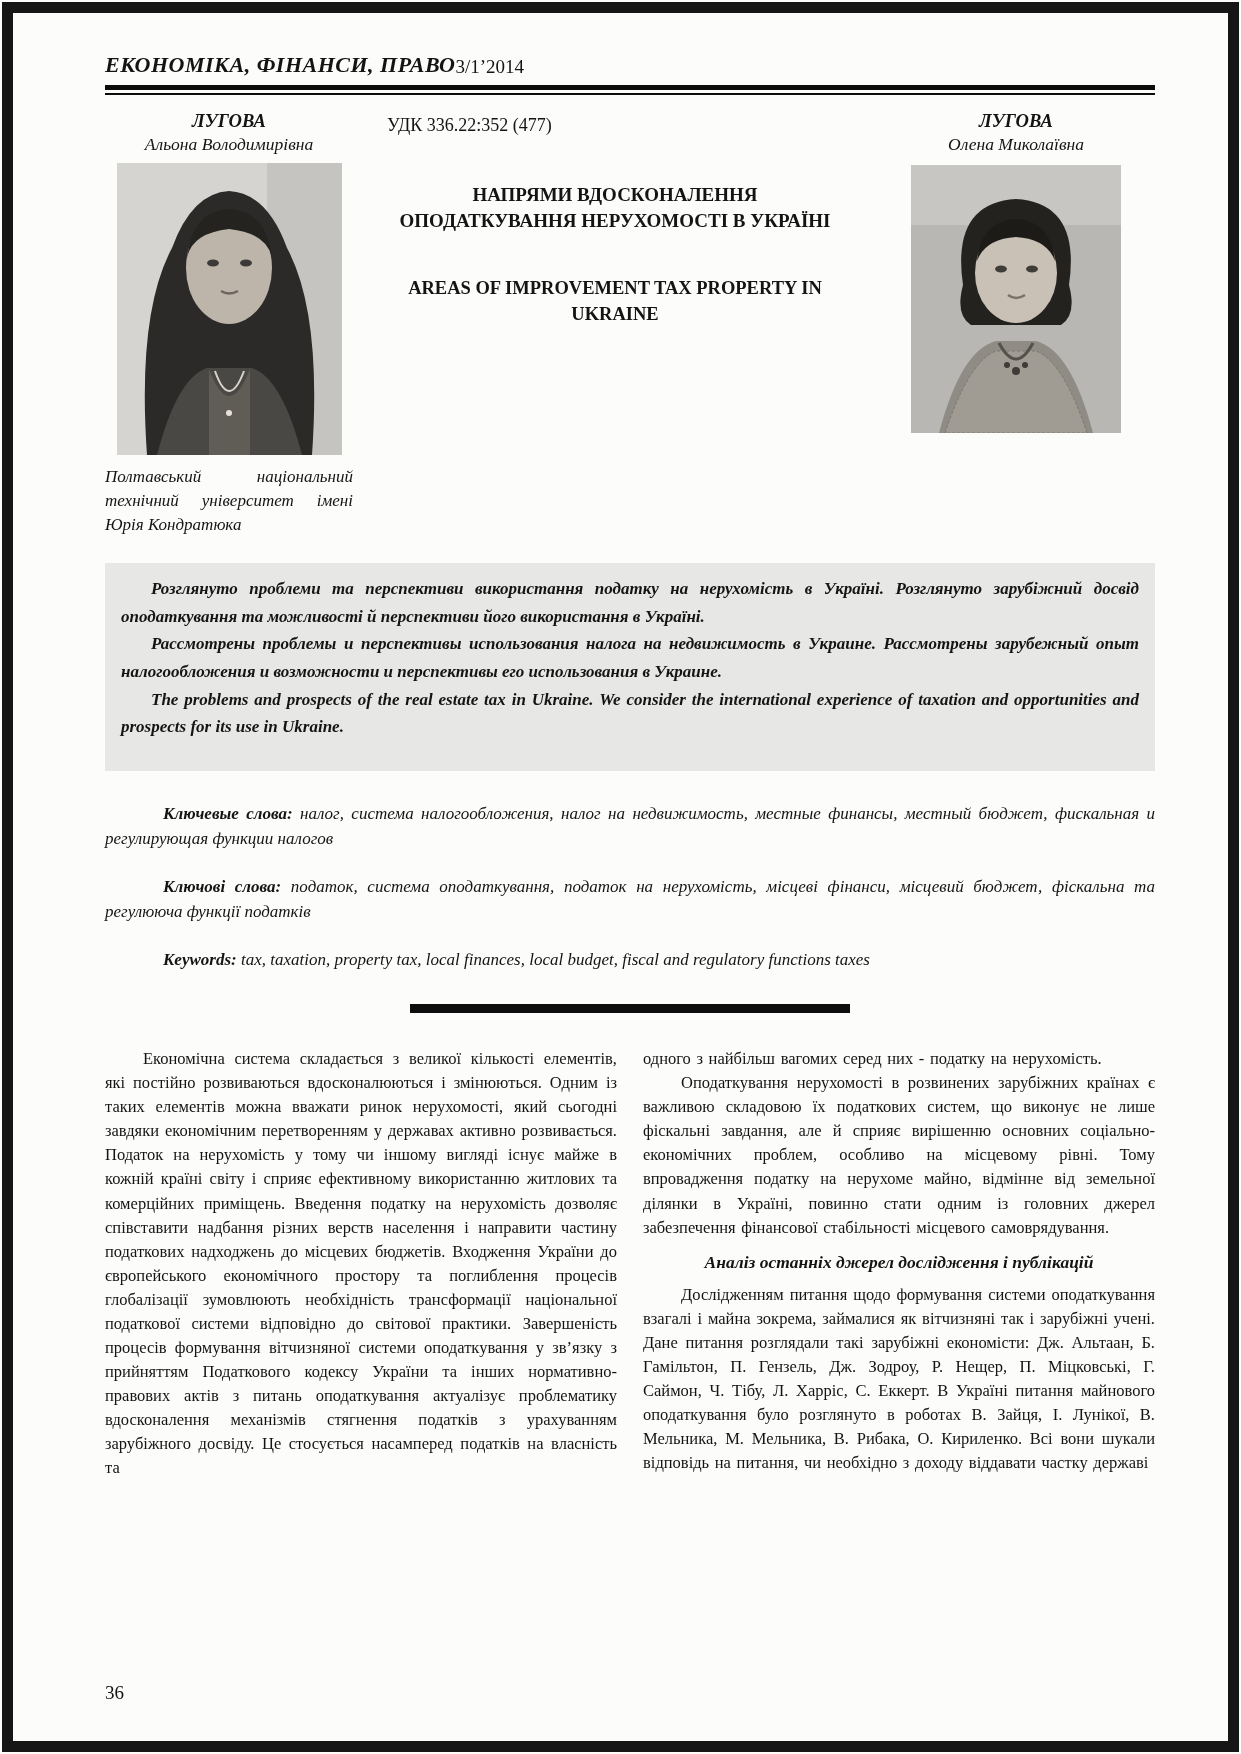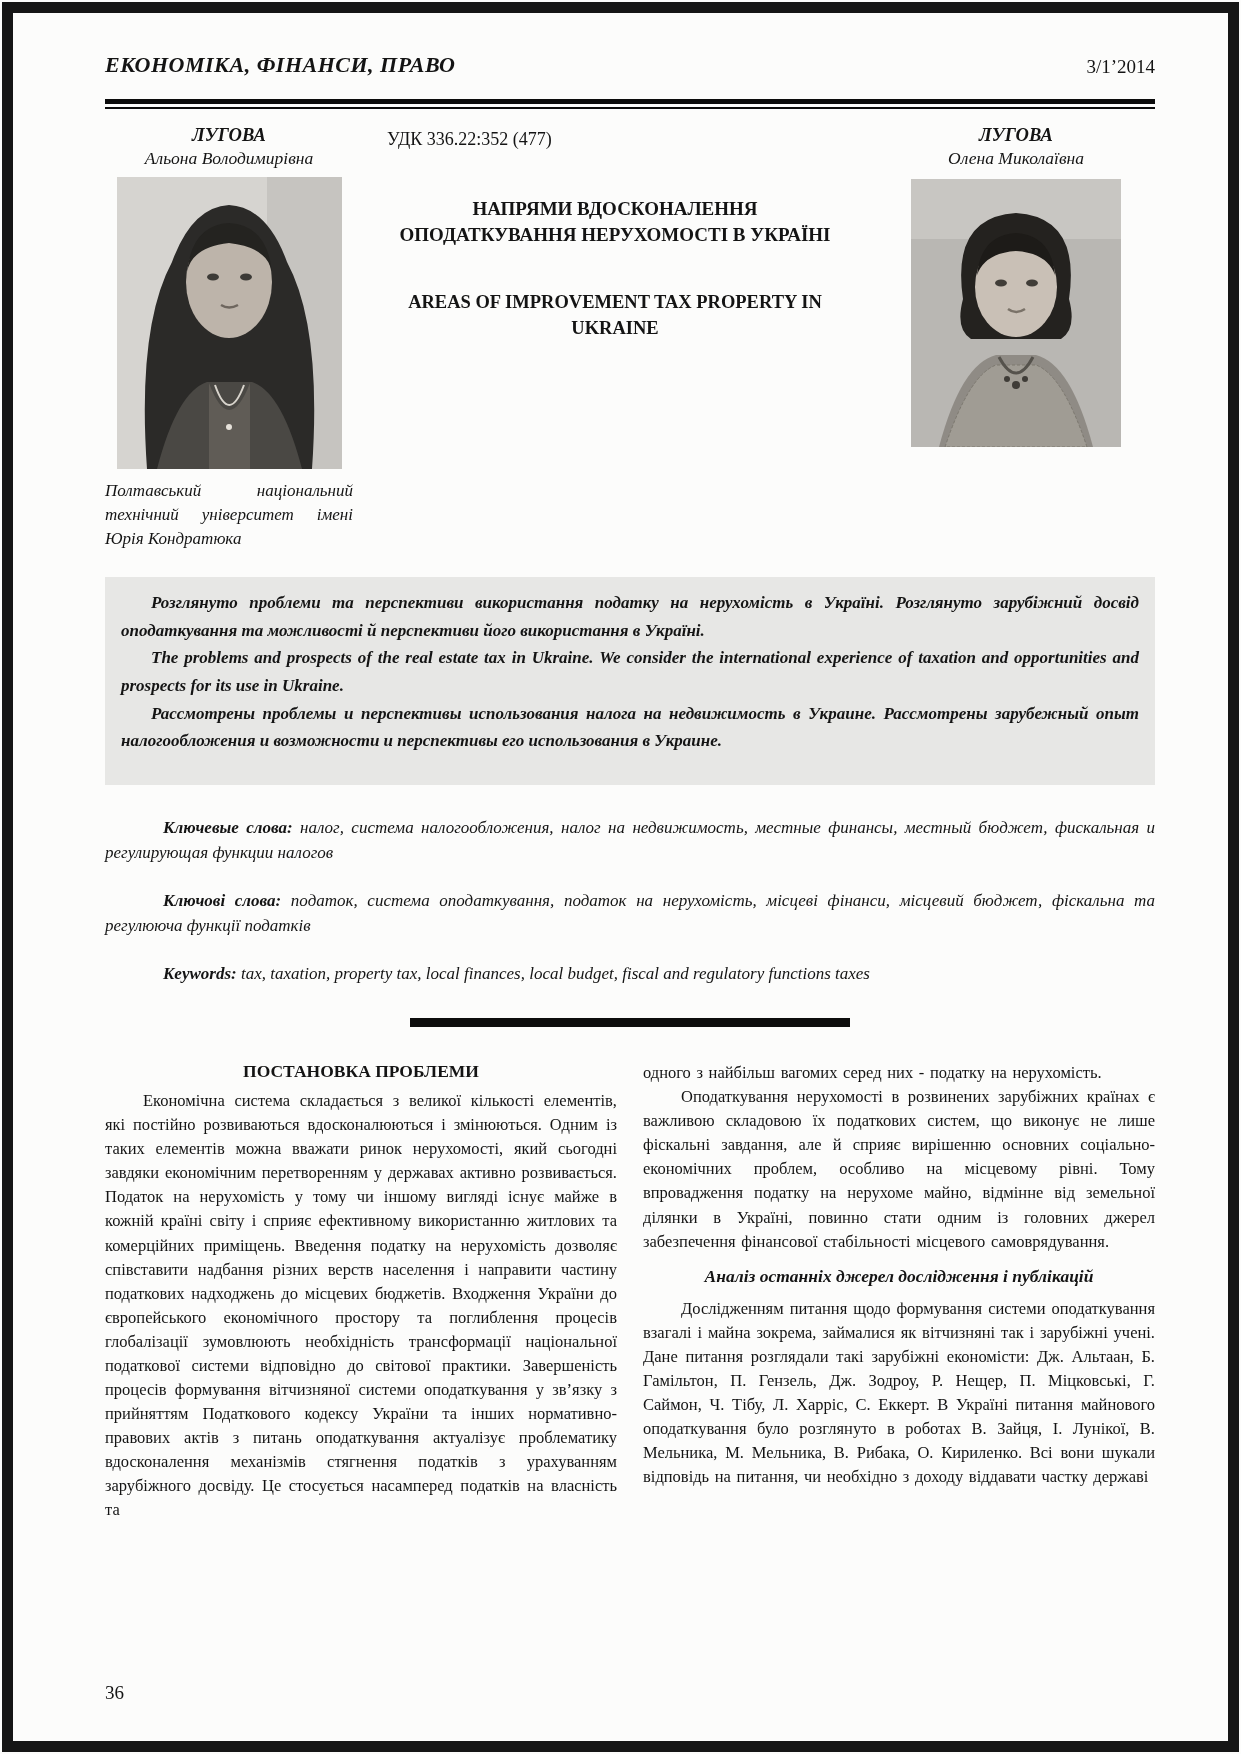--- a/index.html
+++ b/index.html
@@ -16,22 +16,22 @@
   .scan-frame{
     position:absolute;inset:2px;
     border:11px solid #161616;
     pointer-events:none;
   }
   .content{
     position:absolute;left:105px;top:52px;width:1050px;
   }
   
   .journal-header{
-    display:flex;justify-content:space-between;align-items:flex-end;
-    padding-bottom:21px;
+    display:flex;justify-content:flex-start;align-items:flex-end;
+    padding-bottom:7px;
   }
   .journal-name{
     font-weight:bold;font-style:italic;font-size:22px;letter-spacing:.5px;
   }
   .journal-issue{font-size:19px;}
   .rule-thick{height:5px;background:#0c0c0c;}
   .rule-thin{height:2px;background:#0c0c0c;margin-top:3px;}
   
   .byline-grid{
     display:grid;
@@ -163,35 +163,34 @@
           <path d="M88 178 Q105 210 122 178" stroke="#55524c" stroke-width="3" fill="none"></path>
           <circle cx="105" cy="206" r="4" fill="#3f3c37"></circle>
           <circle cx="96" cy="200" r="3" fill="#3f3c37"></circle>
           <circle cx="114" cy="200" r="3" fill="#3f3c37"></circle>
         </svg>
       </div>
     </div>
 
     <div class="abstract-block">
       <p class="abstract-par">Розглянуто проблеми та перспективи використання податку на нерухомість в Україні. Розглянуто зарубіжний досвід оподаткування та можливості й перспективи його використання в Україні.</p>
+      <p class="abstract-par">Рассмотрены проблемы и перспективы использования налога на недвижимость в Украине. Рассмотрены зарубежный опыт налогообложения и возможности и перспективы его использования в Украине.</p>
       <p class="abstract-par">The problems and prospects of the real estate tax in Ukraine. We consider the international experience of taxation and opportunities and prospects for its use in Ukraine.</p>
-      <p class="abstract-par">Рассмотрены проблемы и перспективы использования налога на недвижимость в Украине. Рассмотрены зарубежный опыт налогообложения и возможности и перспективы его использования в Украине.</p>
     </div>
 
     <div class="keywords-wrap">
       <p class="keyword-par"><span class="keyword-label">Ключевые слова:</span><span> налог, система налогообложения, налог на недвижимость, местные финансы, местный бюджет, фискальная и регулирующая функции налогов</span></p>
       <p class="keyword-par"><span class="keyword-label">Ключові слова:</span><span> податок, система оподаткування, податок на нерухомість, місцеві фінанси, місцевий бюджет, фіскальна та регулююча функції податків</span></p>
       <p class="keyword-par"><span class="keyword-label">Keywords:</span><span> tax, taxation, property tax, local finances, local budget, fiscal and regulatory functions taxes</span></p>
     </div>
 
     <div class="section-divider"></div>
 
     <div class="body-columns">
       <div class="col">
-        <h2 class="body-heading">ПОСТАНОВКА ПРОБЛЕМИ</h2>
         <p class="body-par">Економічна система складається з великої кількості елементів, які постійно розвиваються вдосконалюються і змінюються. Одним із таких елементів можна вважати ринок нерухомості, який сьогодні завдяки економічним перетворенням у державах активно розвивається. Податок на нерухомість у тому чи іншому вигляді існує майже в кожній країні світу і сприяє ефективному використанню житлових та комерційних приміщень. Введення податку на нерухомість дозволяє співставити надбання різних верств населення і направити частину податкових надходжень до місцевих бюджетів. Входження України до європейського економічного простору та поглиблення процесів глобалізації зумовлюють необхідність трансформації національної податкової системи відповідно до світової практики. Завершеність процесів формування вітчизняної системи оподаткування у зв’язку з прийняттям Податкового кодексу України та інших нормативно-правових актів з питань оподаткування актуалізує проблематику вдосконалення механізмів стягнення податків з урахуванням зарубіжного досвіду. Це стосується насамперед податків на власність та</p>
       </div>
       <div class="col">
         <p class="body-par no-indent">одного з найбільш вагомих серед них - податку на нерухомість.</p>
         <p class="body-par">Оподаткування нерухомості в розвинених зарубіжних країнах є важливою складовою їх податкових систем, що виконує не лише фіскальні завдання, але й сприяє вирішенню основних соціально-економічних проблем, особливо на місцевому рівні. Тому впровадження податку на нерухоме майно, відмінне від земельної ділянки в Україні, повинно стати одним із головних джерел забезпечення фінансової стабільності місцевого самоврядування.</p>
         <h2 class="body-heading-italic">Аналіз останніх джерел дослідження і публікацій</h2>
         <p class="body-par">Дослідженням питання щодо формування системи оподаткування взагалі і майна зокрема, займалися як вітчизняні так і зарубіжні учені. Дане питання розглядали такі зарубіжні економісти: Дж. Альтаан, Б. Гамільтон, П. Гензель, Дж. Зодроу, Р. Нещер, П. Міцковські, Г. Саймон, Ч. Тібу, Л. Харріс, С. Еккерт. В Україні питання майнового оподаткування було розглянуто в роботах В. Зайця, І. Лунікої, В. Мельника, М. Мельника, В. Рибака, О. Кириленко. Всі вони шукали відповідь на питання, чи необхідно з доходу віддавати частку державі</p>
       </div>
     </div>
 

